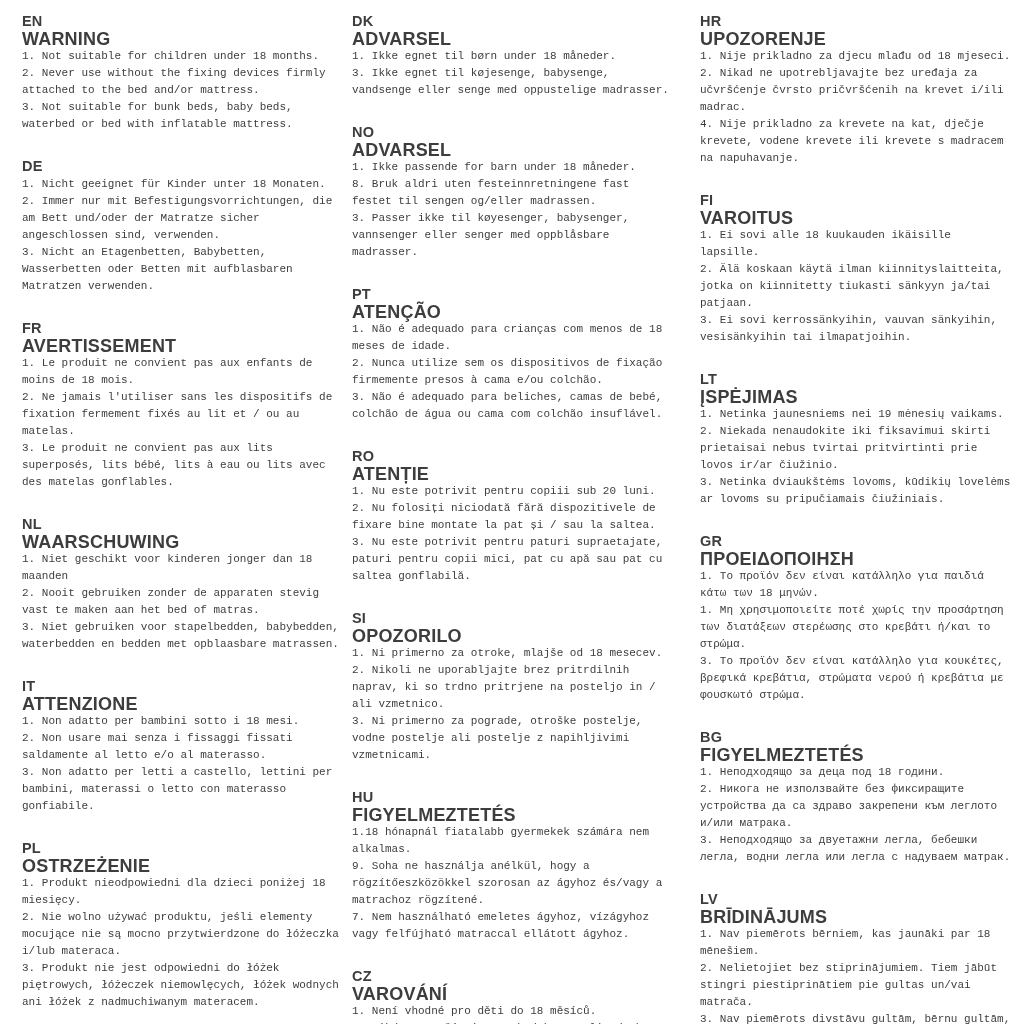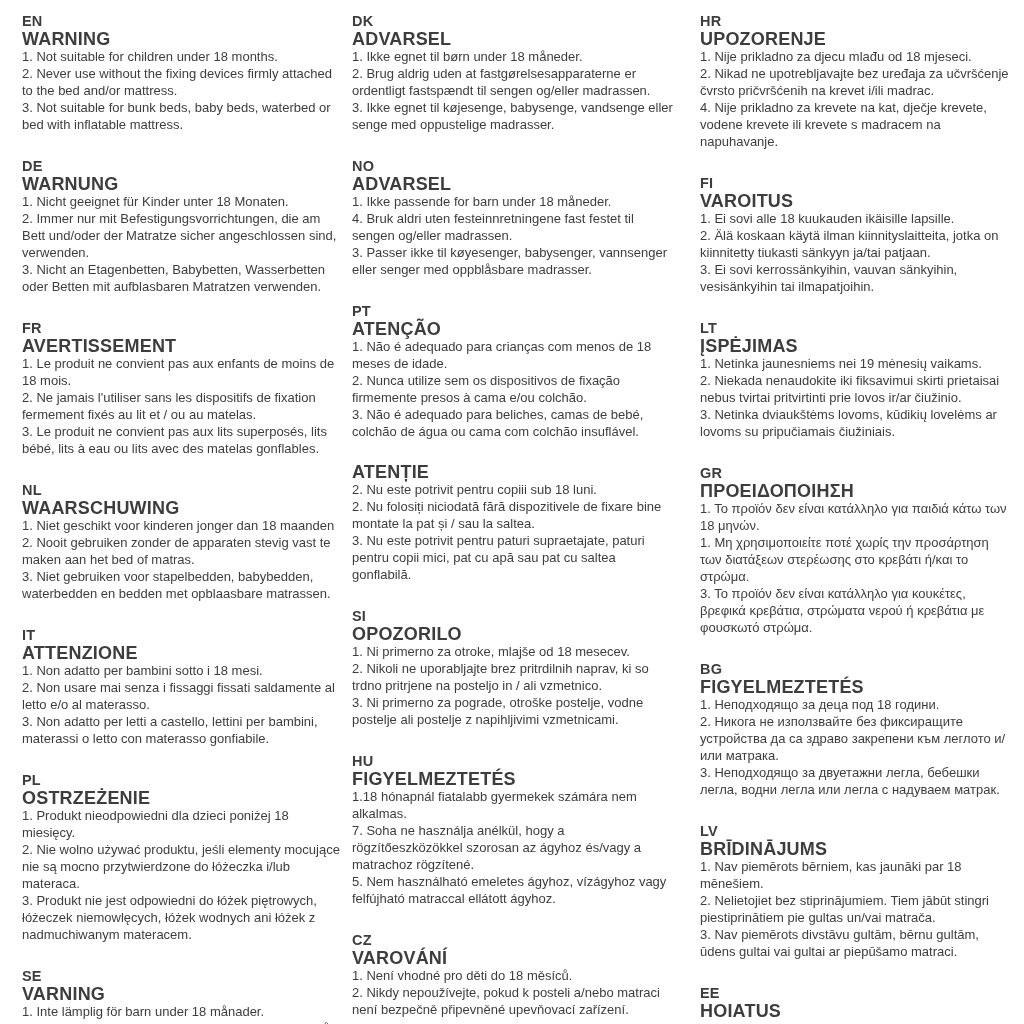--- a/index.html
+++ b/index.html
@@ -37,42 +37,42 @@
     line-height: 19px;
     letter-spacing: 0.2px;
   }
   .lang-title {
     font-size: 18px;
     font-weight: bold;
     line-height: 17px;
     letter-spacing: 0.2px;
   }
   .warn-item {
-    font-size: 13px;
+    font-size: 11px;
     line-height: 17px;
+    font-family: Liberation Mono, monospace;
   }
 </style>
 </head>
 <body>
 
 <div class="page">
   <div class="col col-0">
   <section class="lang-section">
     <div class="lang-code">EN</div>
     <div class="lang-title">WARNING</div>
     <div class="items">
           <p class="warn-item">1. Not suitable for children under 18 months.</p>
           <p class="warn-item">2. Never use without the fixing devices firmly attached to the bed and/or mattress.</p>
           <p class="warn-item">3. Not suitable for bunk beds, baby beds, waterbed or bed with inflatable mattress.</p>
         </div>
   </section>
 
   <section class="lang-section">
     <div class="lang-code">DE</div>
-    <div class="lang-title">WARNUNG</div>
     <div class="items">
           <p class="warn-item">1. Nicht geeignet für Kinder unter 18 Monaten.</p>
           <p class="warn-item">2. Immer nur mit Befestigungsvorrichtungen, die am Bett und/oder der Matratze sicher angeschlossen sind, verwenden.</p>
           <p class="warn-item">3. Nicht an Etagenbetten, Babybetten, Wasserbetten oder Betten mit aufblasbaren Matratzen verwenden.</p>
         </div>
   </section>
 
   <section class="lang-section">
     <div class="lang-code">FR</div>
     <div class="lang-title">AVERTISSEMENT</div>
@@ -122,71 +122,71 @@
         </div>
   </section>
 
 </div>
   <div class="col col-1">
   <section class="lang-section">
     <div class="lang-code">DK</div>
     <div class="lang-title">ADVARSEL</div>
     <div class="items">
           <p class="warn-item">1. Ikke egnet til børn under 18 måneder.</p>
-          <p class="warn-item">2. Brug aldrig uden at fastgørelsesapparaterne er ordentligt fastspændt til sengen og/eller madrassen.</p>
           <p class="warn-item">3. Ikke egnet til køjesenge, babysenge, vandsenge eller senge med oppustelige madrasser.</p>
         </div>
   </section>
 
   <section class="lang-section">
     <div class="lang-code">NO</div>
     <div class="lang-title">ADVARSEL</div>
     <div class="items">
           <p class="warn-item">1. Ikke passende for barn under 18 måneder.</p>
-          <p class="warn-item">4. Bruk aldri uten festeinnretningene fast festet til sengen og/eller madrassen.</p>
+          <p class="warn-item">8. Bruk aldri uten festeinnretningene fast festet til sengen og/eller madrassen.</p>
           <p class="warn-item">3. Passer ikke til køyesenger, babysenger, vannsenger eller senger med oppblåsbare madrasser.</p>
         </div>
   </section>
 
   <section class="lang-section">
     <div class="lang-code">PT</div>
     <div class="lang-title">ATENÇÃO</div>
     <div class="items">
           <p class="warn-item">1. Não é adequado para crianças com menos de 18 meses de idade.</p>
           <p class="warn-item">2. Nunca utilize sem os dispositivos de fixação firmemente presos à cama e/ou colchão.</p>
           <p class="warn-item">3. Não é adequado para beliches, camas de bebé, colchão de água ou cama com colchão insuflável.</p>
         </div>
   </section>
 
   <section class="lang-section">
+    <div class="lang-code">RO</div>
     <div class="lang-title">ATENȚIE</div>
     <div class="items">
-          <p class="warn-item">2. Nu este potrivit pentru copiii sub 18 luni.</p>
+          <p class="warn-item">1. Nu este potrivit pentru copiii sub 20 luni.</p>
           <p class="warn-item">2. Nu folosiți niciodată fără dispozitivele de fixare bine montate la pat și / sau la saltea.</p>
           <p class="warn-item">3. Nu este potrivit pentru paturi supraetajate, paturi pentru copii mici, pat cu apă sau pat cu saltea gonflabilă.</p>
         </div>
   </section>
 
   <section class="lang-section">
     <div class="lang-code">SI</div>
     <div class="lang-title">OPOZORILO</div>
     <div class="items">
           <p class="warn-item">1. Ni primerno za otroke, mlajše od 18 mesecev.</p>
           <p class="warn-item">2. Nikoli ne uporabljajte brez pritrdilnih naprav, ki so trdno pritrjene na posteljo in / ali vzmetnico.</p>
           <p class="warn-item">3. Ni primerno za pograde, otroške postelje, vodne postelje ali postelje z napihljivimi vzmetnicami.</p>
         </div>
   </section>
 
   <section class="lang-section">
     <div class="lang-code">HU</div>
     <div class="lang-title">FIGYELMEZTETÉS</div>
     <div class="items">
           <p class="warn-item">1.18 hónapnál fiatalabb gyermekek számára nem alkalmas.</p>
-          <p class="warn-item">7. Soha ne használja anélkül, hogy a rögzítőeszközökkel szorosan az ágyhoz és/vagy a matrachoz rögzítené.</p>
-          <p class="warn-item">5. Nem használható emeletes ágyhoz, vízágyhoz vagy felfújható matraccal ellátott ágyhoz.</p>
+          <p class="warn-item">9. Soha ne használja anélkül, hogy a rögzítőeszközökkel szorosan az ágyhoz és/vagy a matrachoz rögzítené.</p>
+          <p class="warn-item">7. Nem használható emeletes ágyhoz, vízágyhoz vagy felfújható matraccal ellátott ágyhoz.</p>
         </div>
   </section>
 
   <section class="lang-section">
     <div class="lang-code">CZ</div>
     <div class="lang-title">VAROVÁNÍ</div>
     <div class="items">
           <p class="warn-item">1. Není vhodné pro děti do 18 měsíců.</p>
           <p class="warn-item">2. Nikdy nepoužívejte, pokud k posteli a/nebo matraci není bezpečně připevněné upevňovací zařízení.</p>
         </div>

